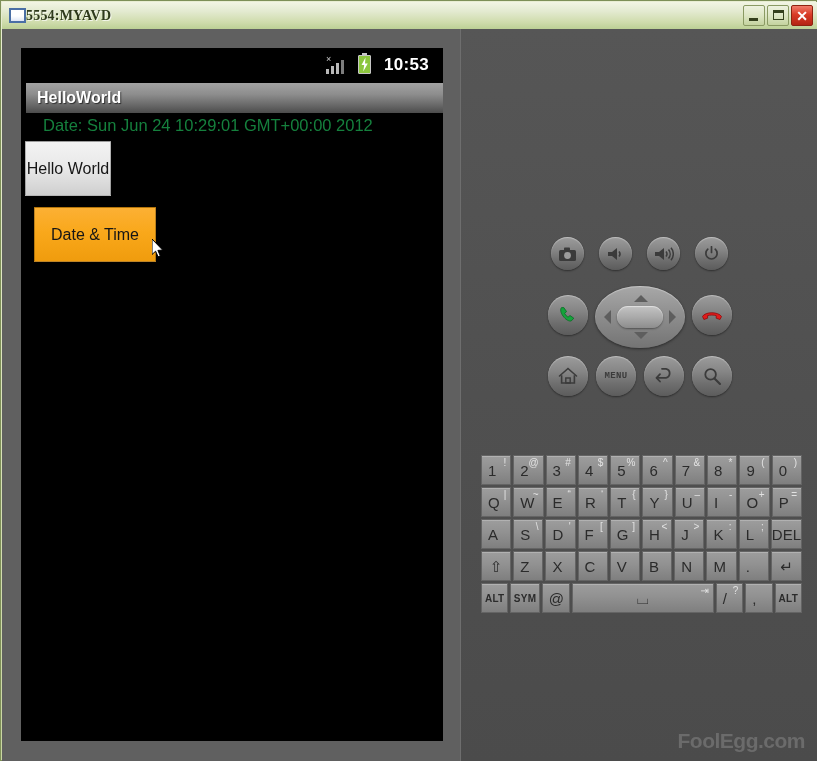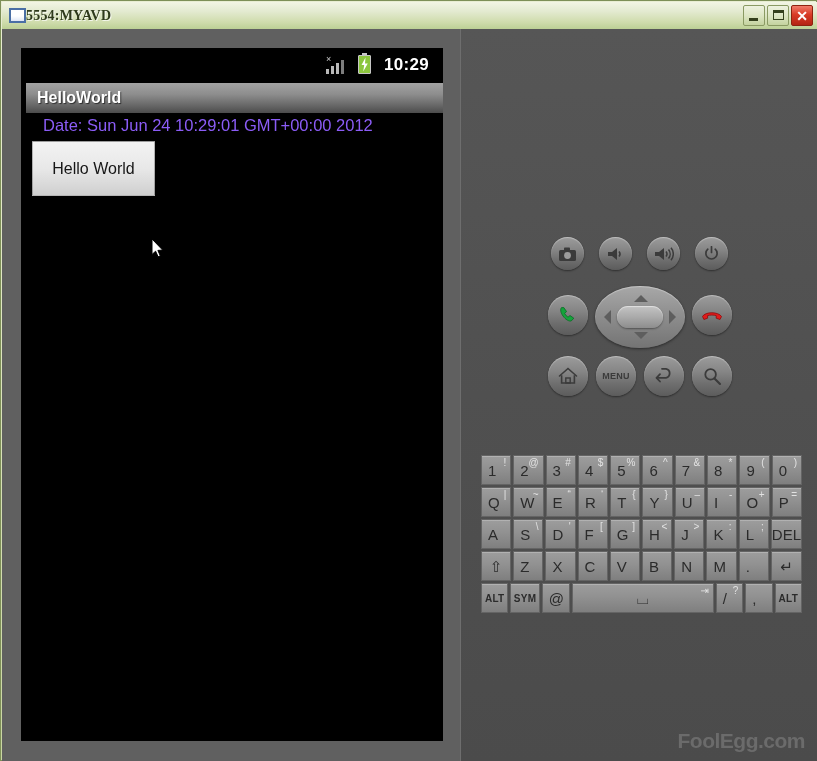--- a/index.html
+++ b/index.html
@@ -174,38 +174,38 @@
     color: #ffffff;
     font-size: 16px;
     font-weight: bold;
     text-shadow: 1px 1px 1px rgba(0,0,0,0.6);
   }
 
   
   #date-line {
     position: absolute;
     left: 22px; top: 68px;
-    color: #8b5cf6;
+    color: #15803d;
     font-size: 16.5px;
     white-space: nowrap;
   }
   .app-button {
     position: absolute;
     box-sizing: border-box;
     display: flex;
     align-items: center;
     justify-content: center;
     font-size: 16px;
     color: #161616;
     cursor: pointer;
     border: 1px solid rgba(0,0,0,0.25);
   }
   #btn-hello {
-    left: 11px; top: 93px;
-    width: 123px; height: 55px;
+    left: 4px; top: 93px;
+    width: 86px; height: 55px;
     background: linear-gradient(to bottom, #f3f3f3 0%, #e8e8e8 50%, #cfcfcf 100%);
   }
   #btn-datetime {
     left: 13px; top: 159px;
     width: 122px; height: 55px;
     background: linear-gradient(to bottom, #fcb034 0%, #f9a81b 45%, #f09c0d 100%);
   }
 
   
   #mouse-cursor {
@@ -228,21 +228,21 @@
   
   .hw-btn {
     position: absolute;
     border-radius: 50%;
     background: linear-gradient(to bottom, #9c9c9c 0%, #858585 40%, #6e6e6e 70%, #5c5c5c 100%);
     box-shadow: 0 1px 2px rgba(0,0,0,0.45), inset 0 1px 1px rgba(255,255,255,0.35);
     display: flex; align-items: center; justify-content: center;
     cursor: pointer;
   }
   .hw-sm { width: 33px; height: 33px; }
-  .hw-md { width: 40px; height: 40px; }
+  .hw-md { width: 40px; height: 40px; font-family: Liberation Mono, monospace; }
   .hw-btn svg { display: block; }
   .hw-label {
     font-size: 9px; font-weight: bold; color: #3b3b3b;
     letter-spacing: 0.3px;
   }
 
   
   #dpad {
     position: absolute;
     left: 593px; top: 257px;
@@ -396,33 +396,36 @@
             <div class="bar b1"></div>
             <div class="bar b2"></div>
             <div class="bar b3"></div>
             <div class="bar b4"></div>
           </div>
           <div id="battery-icon">
             <svg width="11" height="17" viewBox="0 0 11 17" style="position:absolute;left:0;top:0;">
               <polygon points="6.5,1.5 2.5,9 5.2,9 4.2,15.5 8.8,7.5 6,7.5" fill="#ffffff"></polygon>
             </svg>
           </div>
-          <div id="status-clock">10:29</div>
+          <div id="status-clock">10:53</div>
         </div>
 
         <div id="app-titlebar">
           <div id="app-title-text">HelloWorld</div>
         </div>
 
         <div id="date-line">Date: Sun Jun 24 10:29:01 GMT+00:00 2012</div>
 
         <div class="app-button" id="btn-hello">
           <span>Hello World</span>
         </div>
 
+        <div class="app-button" id="btn-datetime">
+          <span>Date &amp; Time</span>
+        </div>
 
         <svg id="mouse-cursor" viewBox="0 0 12 19">
           <polygon points="0,0 0,15.5 3.6,12.2 6.1,17.8 8.3,16.8 5.9,11.4 10.7,11.1" fill="#ffffff" stroke="#000000" stroke-width="1"></polygon>
         </svg>
 
       </div>
     </div>
 
     <div id="control-panel"></div>
 

